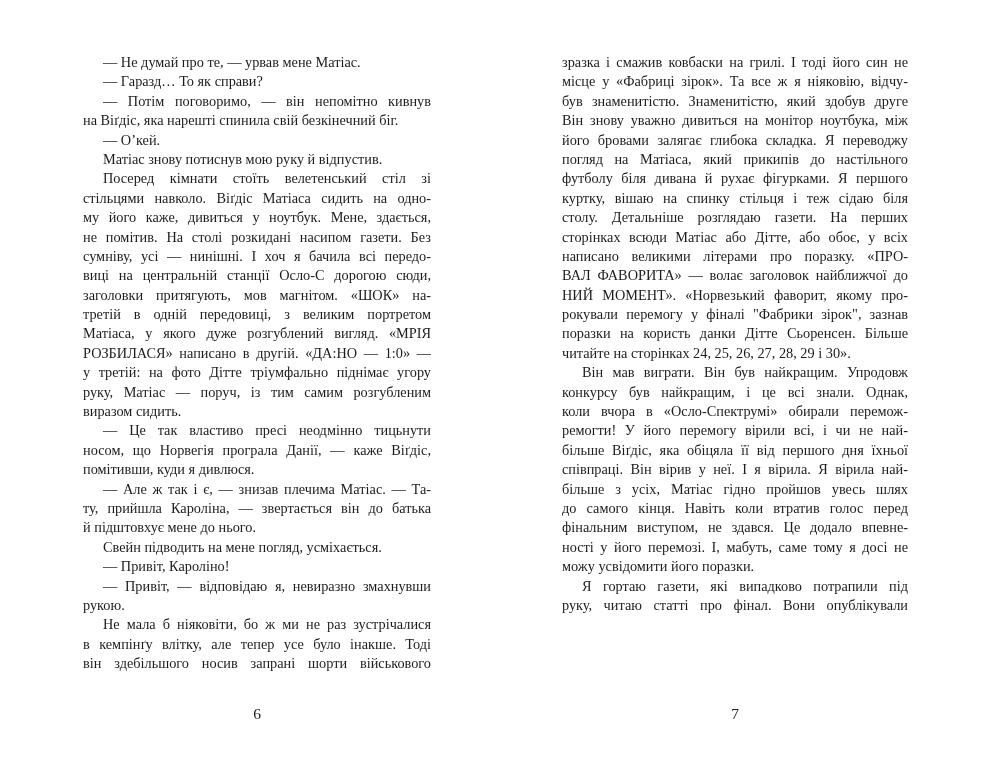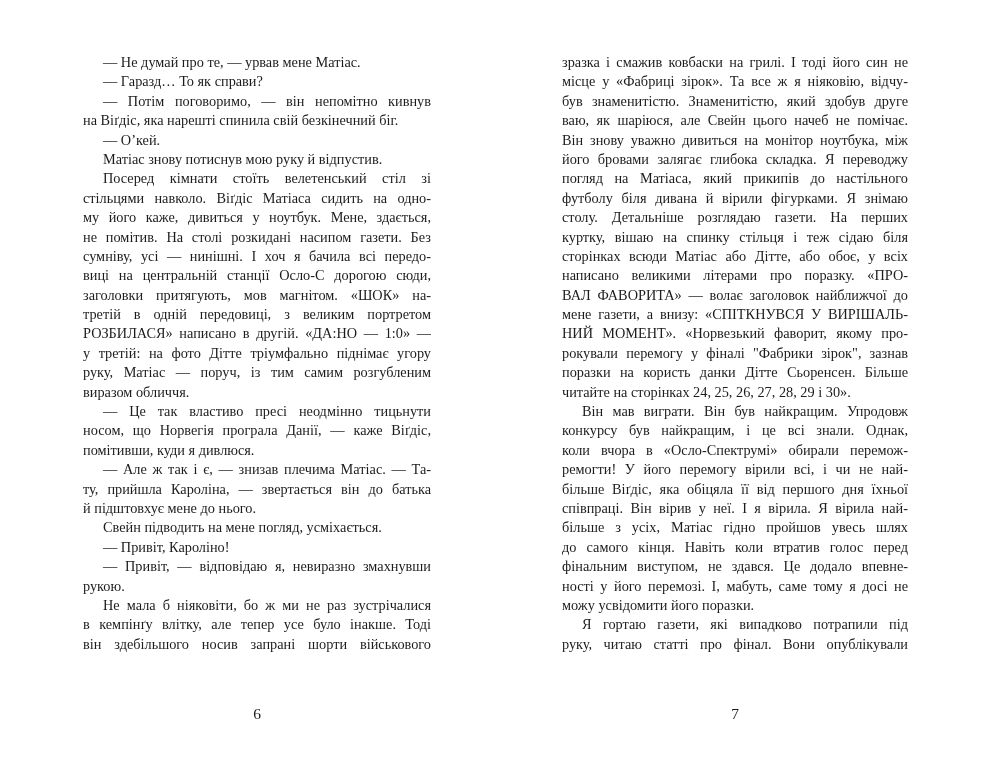--- a/index.html
+++ b/index.html
@@ -58,24 +58,25 @@
         <div class="line indent para-end">— О’кей.</div>
         <div class="line indent para-end">Матіас знову потиснув мою руку й відпустив.</div>
         <div class="line indent">Посеред кімнати стоїть велетенський стіл зі</div>
         <div class="line">стільцями навколо. Віґдіс Матіаса сидить на одно-</div>
         <div class="line">му його каже, дивиться у ноутбук. Мене, здається,</div>
         <div class="line">не помітив. На столі розкидані насипом газети. Без</div>
         <div class="line">сумніву, усі — нинішні. І хоч я бачила всі передо-</div>
         <div class="line">виці на центральній станції Осло-С дорогою сюди,</div>
         <div class="line">заголовки притягують, мов магнітом. «ШОК» на-</div>
         <div class="line">третій в одній передовиці, з великим портретом</div>
+        <div class="line">Матіаса, у якого дуже розгублений вигляд. «МРІЯ</div>
         <div class="line">РОЗБИЛАСЯ» написано в другій. «ДА:НО — 1:0» —</div>
         <div class="line">у третій: на фото Дітте тріумфально піднімає угору</div>
         <div class="line">руку, Матіас — поруч, із тим самим розгубленим</div>
-        <div class="line para-end">виразом обличчя.</div>
+        <div class="line para-end">виразом сидить.</div>
         <div class="line indent">— Це так властиво пресі неодмінно тицьнути</div>
         <div class="line">носом, що Норвегія програла Данії, — каже Віґдіс,</div>
         <div class="line para-end">помітивши, куди я дивлюся.</div>
         <div class="line indent">— Але ж так і є, — знизав плечима Матіас. — Та-</div>
         <div class="line">ту, прийшла Кароліна, — звертається він до батька</div>
         <div class="line para-end">й підштовхує мене до нього.</div>
         <div class="line indent para-end">Свейн підводить на мене погляд, усміхається.</div>
         <div class="line indent para-end">— Привіт, Кароліно!</div>
         <div class="line indent">— Привіт, — відповідаю я, невиразно змахнувши</div>
         <div class="line para-end">рукою.</div>
@@ -84,31 +85,29 @@
         <div class="line">він здебільшого носив запрані шорти військового</div>
       </div>
     <div class="page-number left-num">6</div>
   </div>
 
   <div>
     <div class="text-block right">
         <div class="line">зразка і смажив ковбаски на грилі. І тоді його син не</div>
         <div class="line">місце у «Фабриці зірок». Та все ж я ніяковію, відчу-</div>
         <div class="line">був знаменитістю. Знаменитістю, який здобув друге</div>
-        <div class="line">ваю, як шаріюся, але Свейн цього начеб не помічає.</div>
         <div class="line">Він знову уважно дивиться на монітор ноутбука, між</div>
         <div class="line">його бровами залягає глибока складка. Я переводжу</div>
         <div class="line">погляд на Матіаса, який прикипів до настільного</div>
-        <div class="line">футболу біля дивана й вірили фігурками. Я знімаю</div>
+        <div class="line">футболу біля дивана й рухає фігурками. Я першого</div>
+        <div class="line">куртку, вішаю на спинку стільця і теж сідаю біля</div>
         <div class="line">столу. Детальніше розглядаю газети. На перших</div>
-        <div class="line">куртку, вішаю на спинку стільця і теж сідаю біля</div>
         <div class="line">сторінках всюди Матіас або Дітте, або обоє, у всіх</div>
         <div class="line">написано великими літерами про поразку. «ПРО-</div>
         <div class="line">ВАЛ ФАВОРИТА» — волає заголовок найближчої до</div>
-        <div class="line">мене газети, а внизу: «СПІТКНУВСЯ У ВИРІШАЛЬ-</div>
         <div class="line">НИЙ МОМЕНТ». «Норвезький фаворит, якому про-</div>
         <div class="line">рокували перемогу у фіналі "Фабрики зірок", зазнав</div>
         <div class="line">поразки на користь данки Дітте Сьоренсен. Більше</div>
         <div class="line para-end">читайте на сторінках 24, 25, 26, 27, 28, 29 і 30».</div>
         <div class="line indent">Він мав виграти. Він був найкращим. Упродовж</div>
         <div class="line">конкурсу був найкращим, і це всі знали. Однак,</div>
         <div class="line">коли вчора в «Осло-Спектрумі» обирали перемож-</div>
         <div class="line">ремогти! У його перемогу вірили всі, і чи не най-</div>
         <div class="line">більше Віґдіс, яка обіцяла її від першого дня їхньої</div>
         <div class="line">співпраці. Він вірив у неї. І я вірила. Я вірила най-</div>

